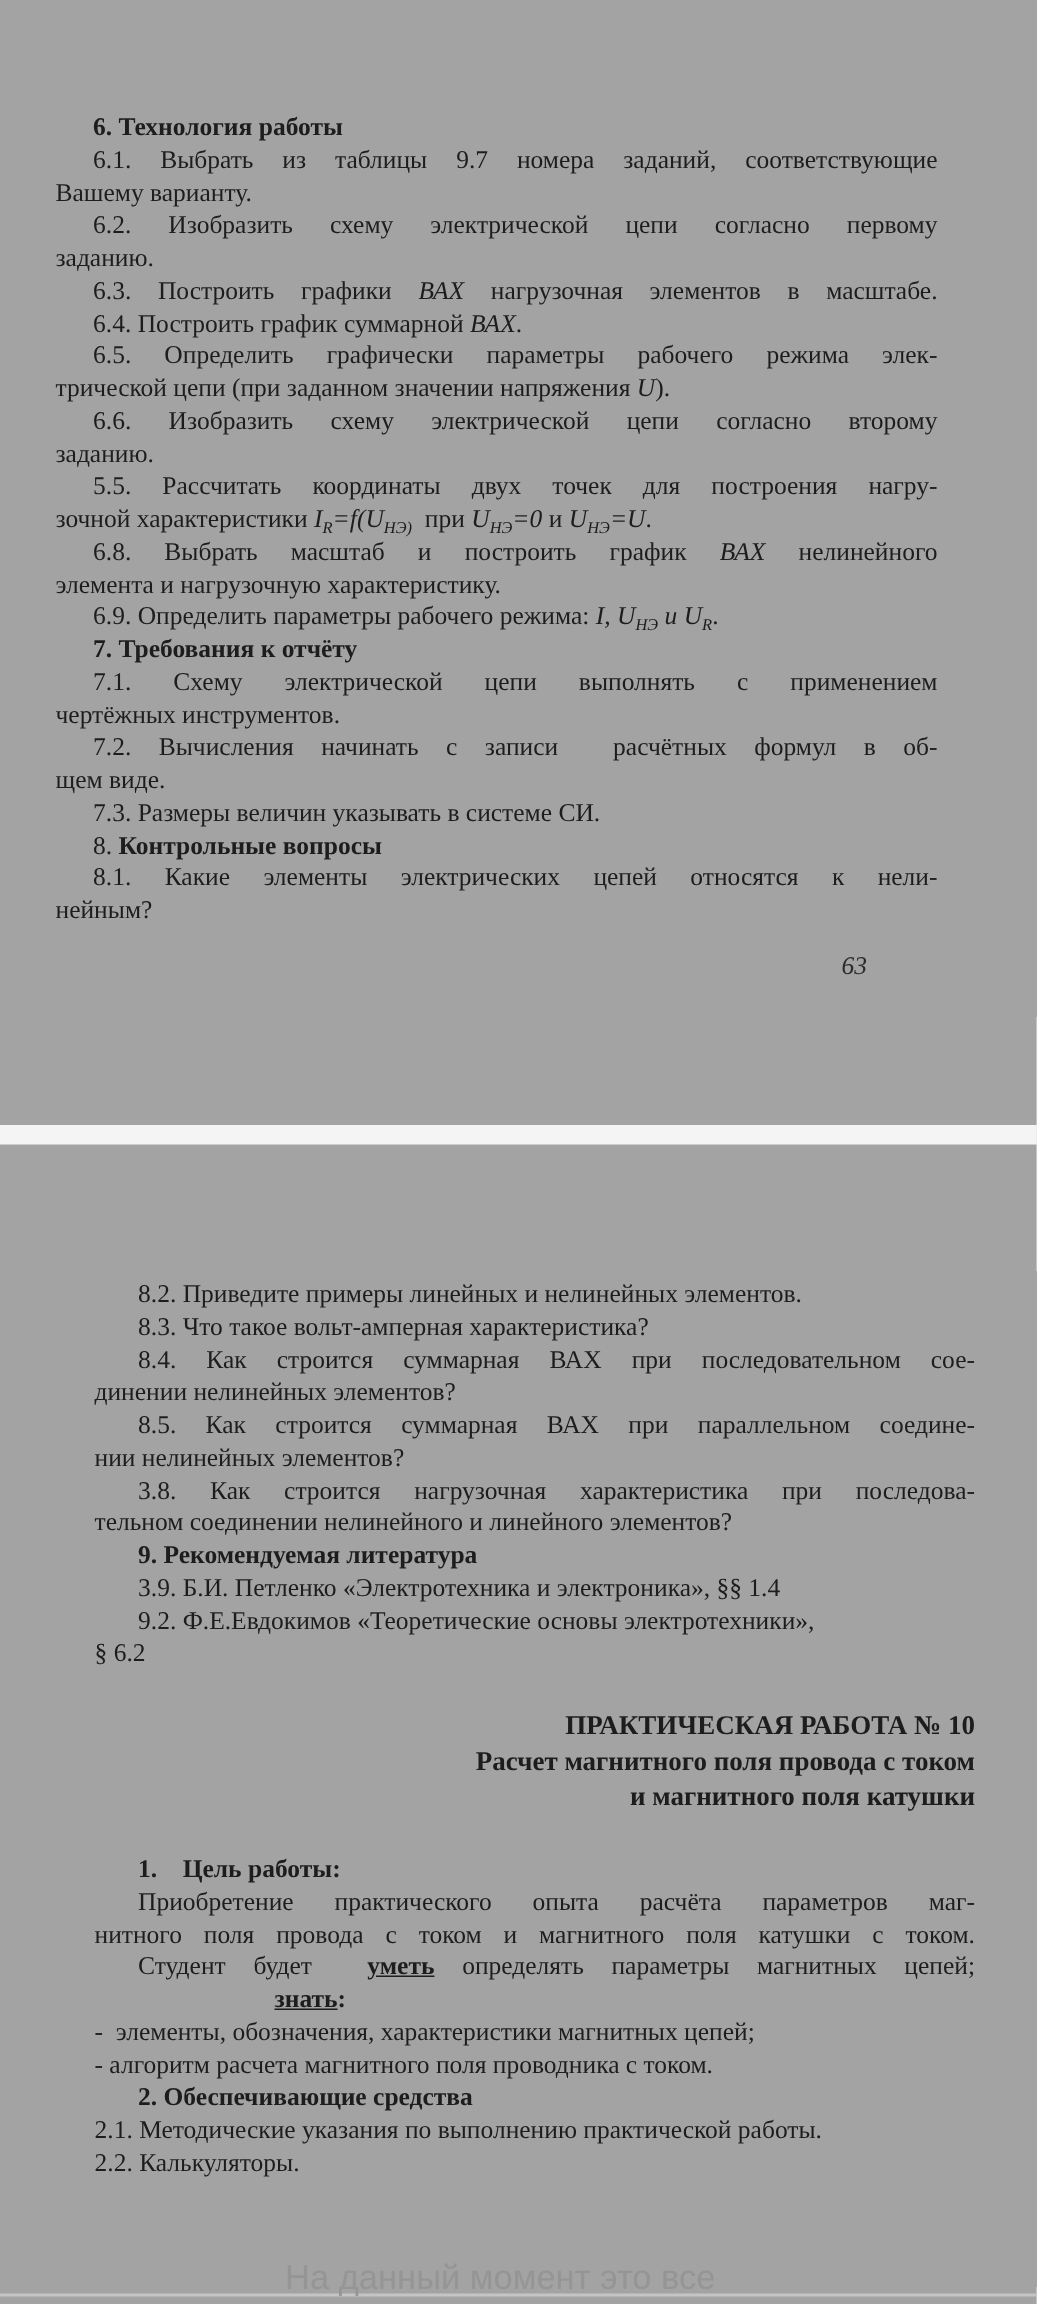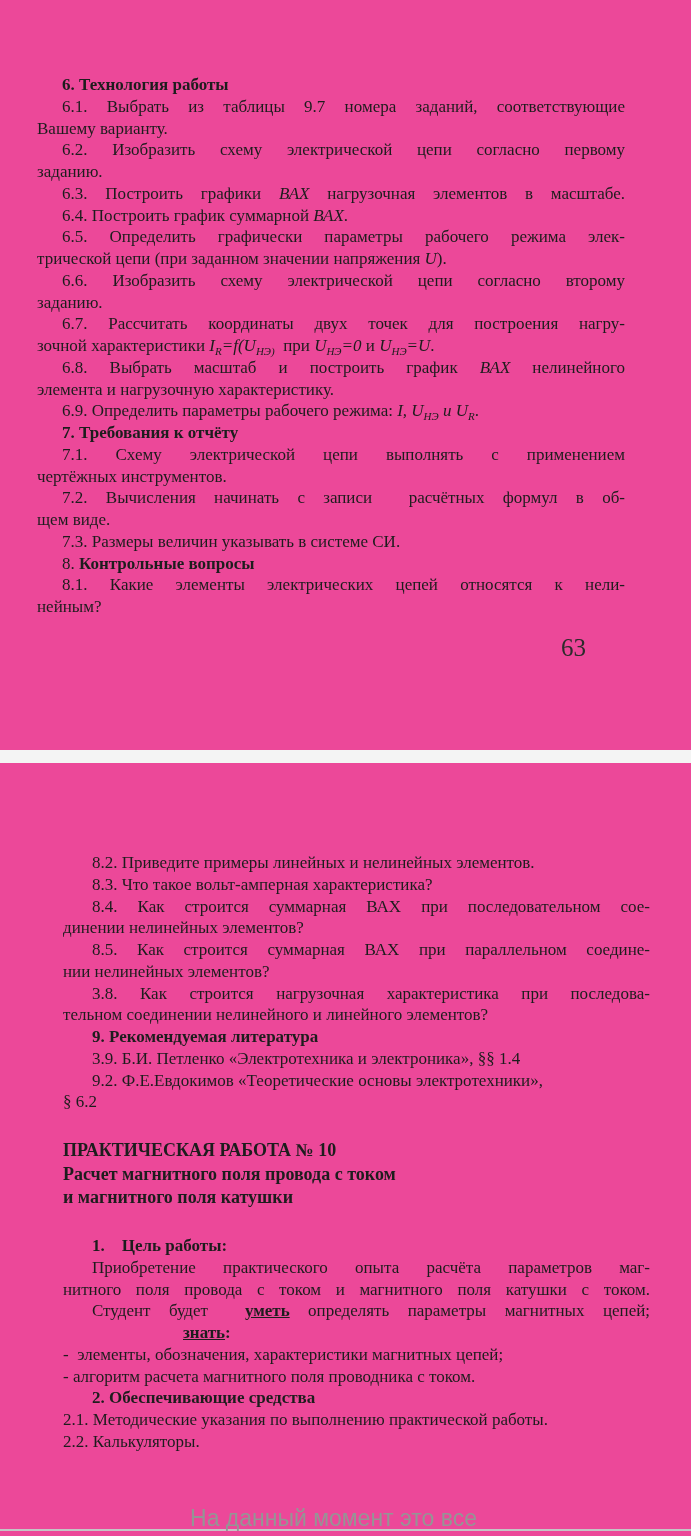--- a/index.html
+++ b/index.html
@@ -1,45 +1,45 @@
 <!DOCTYPE html>
 <html style="--separator: #f4f4f4; --end_line: #c5c5c5; --end_text: #959595;"><head>
 <meta charset="utf-8">
 <style>
   * { margin:0; padding:0; box-sizing:border-box; }
   html,body { background:#ffffff; }
   body {
     width:691px; height:1536px; position:relative; overflow:hidden;
     font-family:"Liberation Serif", serif; color:#1d1d1d;
   }
-  .page { position:absolute; left:0; width:691px; background:#ec4899; }
+  .page { position:absolute; left:0; width:691px; background:#a3a3a3; }
   .page1 { top:0; height:750px; }
   .page-sep { position:absolute; top:750px; left:0; width:691px; height:13px;
               background:var(--separator,#f4f4f4); }
   .page2 { top:763px; height:773px; }
 
   .content { position:absolute; font-size:17px; }
   #p1-lines { top:74px; left:37px; width:588px; }
   #p2-top   { top:89px; left:63px; width:587px; }
   #p2-title { position:absolute; top:376px; left:63px; width:587px;
-              text-align:left; font-weight:bold; font-size:18px; }
+              text-align:right; font-weight:bold; font-size:18px; }
   #p2-bottom{ top:472px; left:63px; width:587px; }
 
   .line { height:21.75px; line-height:21.75px; white-space:nowrap; }
   .title-line { height:23.5px; line-height:23.5px; white-space:nowrap; }
   .j   { text-align:justify; text-align-last:justify; }
   .c1 .ind { padding-left:25px; }
   .c2 .ind { padding-left:29px; }
   .it { font-style:italic; }
   .bd { font-weight:bold; }
   .un { text-decoration:underline; }
   .sb { font-size:11px; vertical-align:-4px; letter-spacing:0; }
 
-  .pagenum { position:absolute; top:634px; left:561px; font-size:25px;
-             color:#2b2b2b; }
+  .pagenum { position:absolute; top:634px; left:561px; font-size:17px;
+             font-style:italic; color:#2b2b2b; }
 
   .end-line { position:absolute; top:1529px; left:0; width:691px;
               border-top:2px solid var(--end_line,#c5c5c5); }
   .end-text { position:absolute; top:1505px; left:0; width:691px; text-align:center;
               font-family:"Liberation Sans", sans-serif; font-size:23px;
               color:var(--end_text,#959595); transform:translateX(-12px);
               white-space:nowrap; }
 </style>
 </head>
 <body>
@@ -50,21 +50,21 @@
       <div class="line ind j"><span>6.1. Выбрать из таблицы 9.7 номера заданий, соответствующие</span></div>
       <div class="line"><span>Вашему варианту.</span></div>
       <div class="line ind j"><span>6.2. Изобразить схему электрической цепи согласно первому</span></div>
       <div class="line"><span>заданию.</span></div>
       <div class="line ind j"><span>6.3. Построить графики </span><span class="it">ВАХ</span><span> нагрузочная элементов в масштабе.</span></div>
       <div class="line ind"><span>6.4. Построить график суммарной </span><span class="it">ВАХ</span><span>.</span></div>
       <div class="line ind j"><span>6.5. Определить графически параметры рабочего режима элек-</span></div>
       <div class="line"><span>трической цепи (при заданном значении напряжения </span><span class="it">U</span><span>).</span></div>
       <div class="line ind j"><span>6.6. Изобразить схему электрической цепи согласно второму</span></div>
       <div class="line"><span>заданию.</span></div>
-      <div class="line ind j"><span>6.7. Рассчитать координаты двух точек для построения нагру-</span></div>
+      <div class="line ind j"><span>5.5. Рассчитать координаты двух точек для построения нагру-</span></div>
       <div class="line"><span>зочной характеристики </span><span class="it">I</span><span class="it sb">R</span><span class="it">=f(U</span><span class="it sb">НЭ)</span><span>&nbsp; при </span><span class="it">U</span><span class="it sb">НЭ</span><span class="it">=0</span><span> и </span><span class="it">U</span><span class="it sb">НЭ</span><span class="it">=U</span><span>.</span></div>
       <div class="line ind j"><span>6.8. Выбрать масштаб и построить график </span><span class="it">ВАХ</span><span> нелинейного</span></div>
       <div class="line"><span>элемента и нагрузочную характеристику.</span></div>
       <div class="line ind"><span>6.9. Определить параметры рабочего режима: </span><span class="it">I, U</span><span class="it sb">НЭ</span><span class="it"> и U</span><span class="it sb">R</span><span>.</span></div>
       <div class="line ind"><span class="bd">7. Требования к отчёту</span></div>
       <div class="line ind j"><span>7.1. Схему электрической цепи выполнять с применением</span></div>
       <div class="line"><span>чертёжных инструментов.</span></div>
       <div class="line ind j"><span>7.2. Вычисления начинать с записи&nbsp; расчётных формул в об-</span></div>
       <div class="line"><span>щем виде.</span></div>
       <div class="line ind"><span>7.3. Размеры величин указывать в системе СИ.</span></div>

